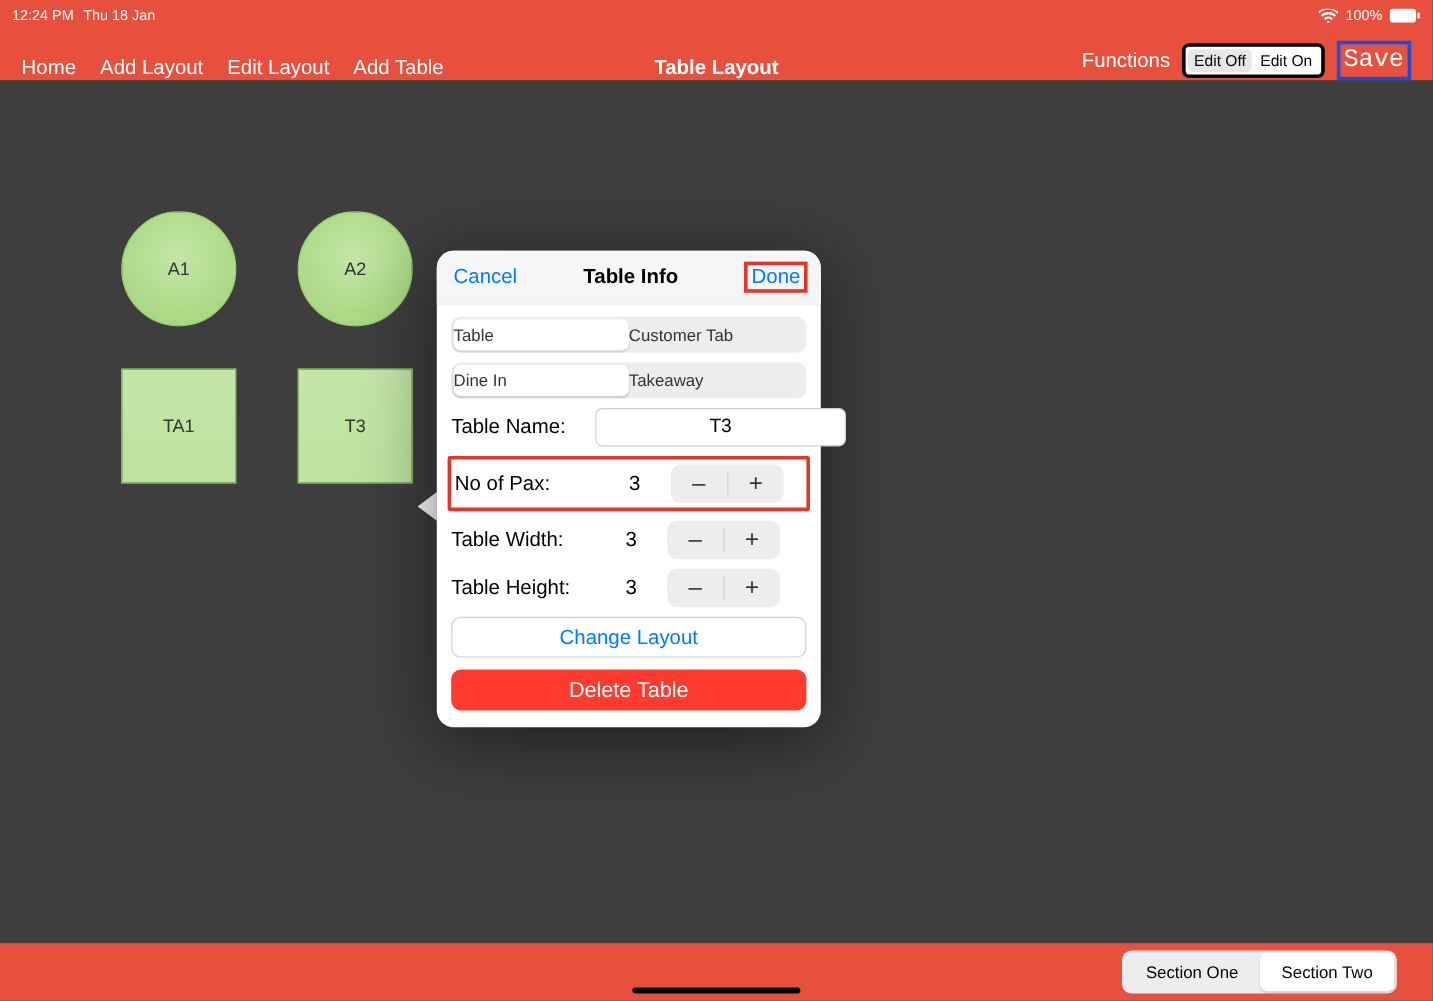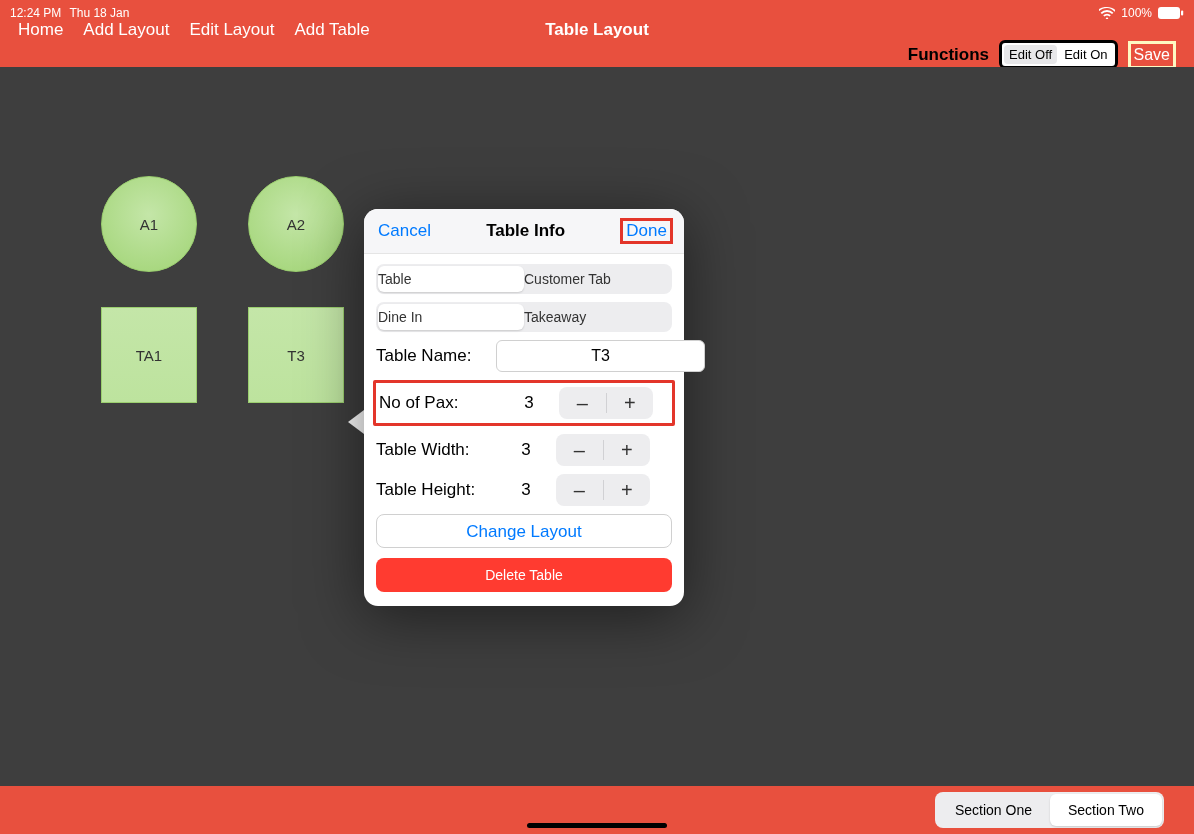--- a/index.html
+++ b/index.html
@@ -5,30 +5,30 @@
   *{margin:0;padding:0;box-sizing:border-box;font-family:-apple-system,BlinkMacSystemFont,"Helvetica Neue",sans-serif;}
   html,body{width:1194px;height:834px;overflow:hidden;background:#3e3e3e;}
 
   
   .status-bar{height:20px;background:#e8503e;color:#fff;display:flex;align-items:flex-end;justify-content:space-between;padding:0 10px;font-size:12px;font-weight:500;}
   .status-left{display:flex;gap:8px;}
   .status-right{display:flex;align-items:center;gap:6px;}
   .wifi-icon svg,.battery-icon svg{display:block;}
   
   
-  .nav-bar{height:47px;background:#e8503e;display:flex;align-items:flex-start;padding:0 18px;position:relative;flex-direction:column;}
+  .nav-bar{height:47px;background:#e8503e;display:flex;align-items:flex-end;padding:0 18px;position:relative;}
   .nav-left{display:flex;gap:20px;}
   .nav-left .navlink{color:#fff;font-size:17px;}
   .nav-title{position:absolute;left:50%;transform:translateX(-50%);color:#fff;font-weight:600;font-size:17px;}
   .nav-right{margin-left:auto;display:flex;align-items:center;gap:10px;}
-  .functions-label{color:#000000;font-size:17px;font-weight:bold;}
+  .functions-label{color:#ffffff;font-size:17px;}
   .seg-edit{display:flex;background:#fff;border-radius:6px;padding:2px;border:3px solid #000;}
   .seg-edit .seg-item{padding:2px 5px;font-size:13px;background:#e7e7e9;border-radius:4px;}
   .seg-edit .seg-item.active{background:#fff;margin-left:2px;}
-  .save-btn{color:#fff;font-size:16px;border:3px solid #fef9c3;padding:2px 3px;}
+  .save-btn{color:#fff;font-size:21px;border:3px solid #1d4ed8;padding:2px 3px;font-family:Liberation Mono, monospace;}
 
   
   .canvas{position:relative;width:100%;height:700px;background:#3e3e3e;}
   .table-circle{position:absolute;width:96px;height:96px;border-radius:50%;background:radial-gradient(circle at 50% 40%,#c4e6a8 0%,#a7d77e 80%,#88bc5d 100%);display:flex;align-items:center;justify-content:center;font-size:15px;color:#333;border:1px solid #9bcf6f;}
   .table-square{position:absolute;width:96px;height:96px;background:linear-gradient(180deg,#c4e6a8,#bde39e);display:flex;align-items:center;justify-content:center;font-size:15px;color:#333;border:1px solid #9bcf6f;}
 
   
   .popover-triangle{position:absolute;width:0;height:0;border-top:12px solid transparent;border-bottom:12px solid transparent;border-right:16px solid #fff;left:348px;top:343px;}
   .popover{position:absolute;left:364px;top:142px;width:320px;background:#fff;border-radius:14px;box-shadow:0 10px 60px rgba(0,0,0,0.5);padding-bottom:14px;}
   .popover-header{display:flex;align-items:center;justify-content:space-between;padding:12px 14px 12px 14px;border-bottom:1px solid #e5e5e5;background:#f6f6f8;border-radius:14px 14px 0 0;}
@@ -46,21 +46,21 @@
   .field-value-box{flex:1;display:flex;align-items:center;}
   .text-input{flex:1;border:0.5px solid #d0d0d0;border-radius:6px;height:32px;text-align:center;font-size:16px;background:#fff;color:#000;}
   .stepper-value{flex:0 0 60px;text-align:center;font-size:17px;color:#000;}
   .stepper{display:flex;background:#ededef;border-radius:8px;height:32px;width:94px;}
   .stepper-btn{flex:1;display:flex;align-items:center;justify-content:center;font-size:20px;color:#333;}
   .stepper-divider{width:1px;background:#d1d1d4;margin:6px 0;}
 
   .pax-highlight{border:3px solid #e3352a;padding:4px 3px;margin:4px -3px;border-radius:2px;}
 
   .change-layout-btn{display:block;width:296px;margin:6px auto 0;height:34px;border:0.5px solid #d0d0d0;border-radius:8px;color:#007aff;font-size:17px;text-align:center;line-height:34px;}
-  .delete-btn{display:block;width:296px;margin:10px auto 0;height:34px;background:#ff3b30;color:#fff;border-radius:8px;font-size:14px;text-align:center;line-height:34px;}
+  .delete-btn{display:block;width:296px;margin:10px auto 0;height:34px;background:#ff3b30;color:#fff;border-radius:8px;font-size:18px;text-align:center;line-height:34px;}
 
   
   .bottom-bar{position:absolute;bottom:0;left:0;right:0;height:48px;background:#e8503e;display:flex;align-items:center;justify-content:flex-end;padding:0 30px;}
   .section-seg{display:flex;background:#ededef;border-radius:8px;padding:2px;}
   .section-seg .sec-opt{padding:8px 18px;font-size:14px;color:#000;border-radius:6px;}
   .section-seg .sec-opt.active{background:#fff;box-shadow:0 1px 2px rgba(0,0,0,0.15);}
 
   .home-indicator{position:absolute;bottom:6px;left:50%;transform:translateX(-50%);width:140px;height:5px;background:#000;border-radius:3px;}
 </style>
 </head>

